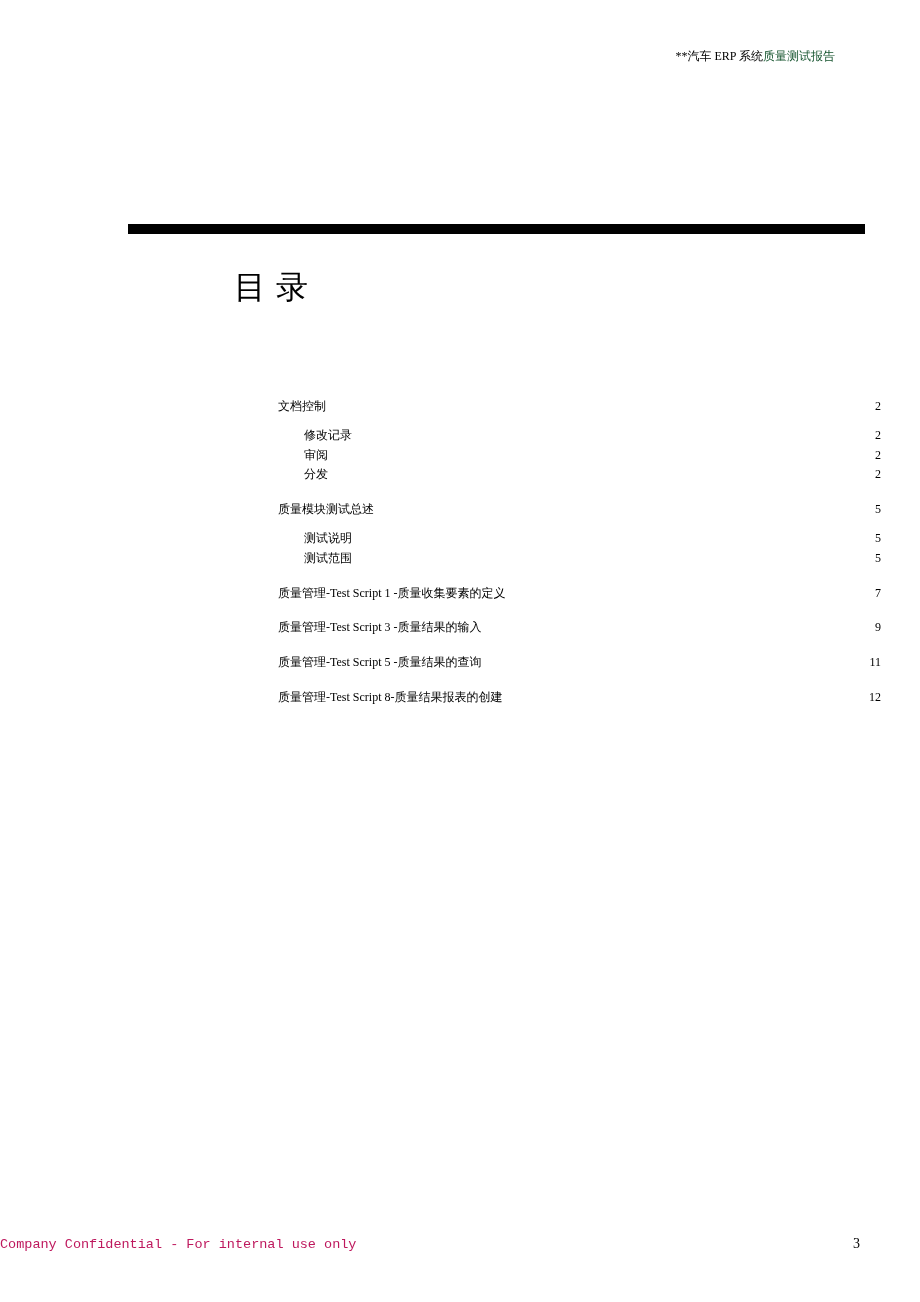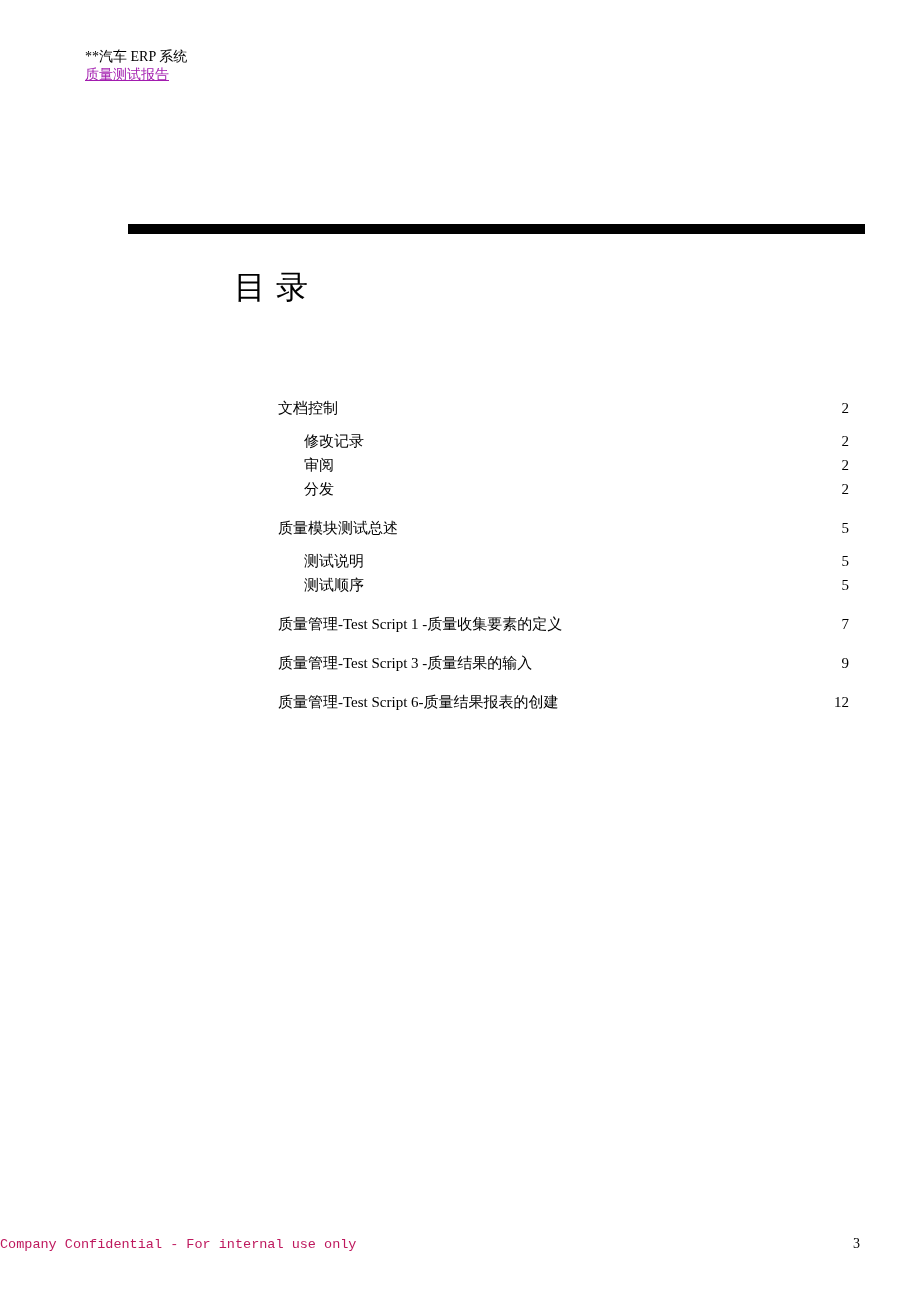--- a/index.html
+++ b/index.html
@@ -15,58 +15,56 @@
       position: relative;
       color: #000;
     }
     .header {
       position: absolute;
       top: 48px;
       left: 85px;
       right: 85px;
       display: flex;
       justify-content: flex-end;
-      font-size: 14px;
-      flex-direction: column;
+      font-size: 12px;
     }
     .header-left {
       color: #000;
     }
     .header-right {
-      color: #a21caf;
-      text-decoration: underline;
+      color: #14532d;
     }
     .thick-rule {
       position: absolute;
       top: 224px;
       left: 128px;
       right: 55px;
       height: 10px;
       background: #000;
     }
     .content {
       position: absolute;
       top: 266px;
       left: 234px;
-      right: 71px;
+      right: 39px;
     }
     .toc-title {
       font-size: 32px;
       letter-spacing: 10px;
       font-weight: normal;
       margin-bottom: 88px;
     }
     .toc-list {
       padding-left: 44px;
       padding-right: 0;
     }
     .toc-entry {
       display: flex;
       align-items: baseline;
-      font-size: 15px;
+      font-size: 12px;
       line-height: 1.4;
       margin-bottom: 0;
     }
     .toc-entry.level-1 {
       margin-top: 18px;
     }
     .toc-entry.level-2 {
       padding-left: 26px;
       margin-top: 3px;
       align-items: center;
@@ -152,36 +150,41 @@
         <span class="toc-label">质量模块测试总述</span>
         <span class="toc-dots"></span>
         <span class="toc-page">5</span>
       </div>
       <div class="toc-entry level-2 first-sub">
         <span class="toc-label">测试说明</span>
         <span class="toc-dots"></span>
         <span class="toc-page">5</span>
       </div>
       <div class="toc-entry level-2">
-        <span class="toc-label">测试顺序</span>
+        <span class="toc-label">测试范围</span>
         <span class="toc-dots"></span>
         <span class="toc-page">5</span>
       </div>
       <div class="toc-entry level-1">
         <span class="toc-label">质量管理-Test Script 1 -质量收集要素的定义</span>
         <span class="toc-dots"></span>
         <span class="toc-page">7</span>
       </div>
       <div class="toc-entry level-1">
         <span class="toc-label">质量管理-Test Script 3 -质量结果的输入</span>
         <span class="toc-dots"></span>
         <span class="toc-page">9</span>
       </div>
       <div class="toc-entry level-1">
-        <span class="toc-label">质量管理-Test Script 6-质量结果报表的创建</span>
+        <span class="toc-label">质量管理-Test Script 5 -质量结果的查询</span>
+        <span class="toc-dots"></span>
+        <span class="toc-page">11</span>
+      </div>
+      <div class="toc-entry level-1">
+        <span class="toc-label">质量管理-Test Script 8-质量结果报表的创建</span>
         <span class="toc-dots"></span>
         <span class="toc-page">12</span>
       </div>
     </div>
 </div>
 
 <div class="footer">
   <div class="footer-text">Company Confidential - For internal use only</div>
 </div>
 <div class="page-number">3</div>

